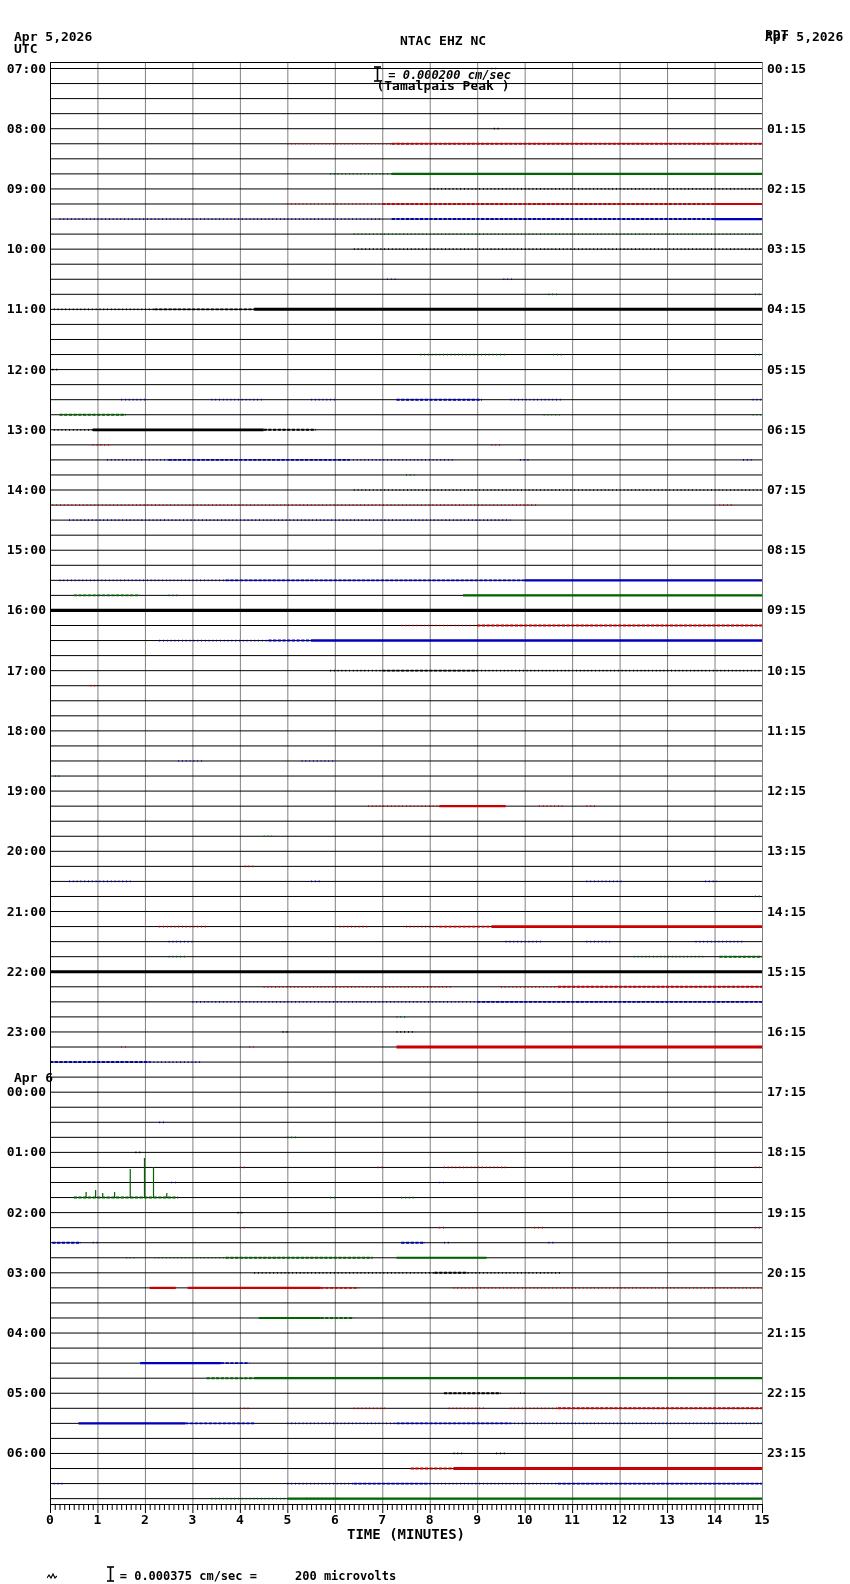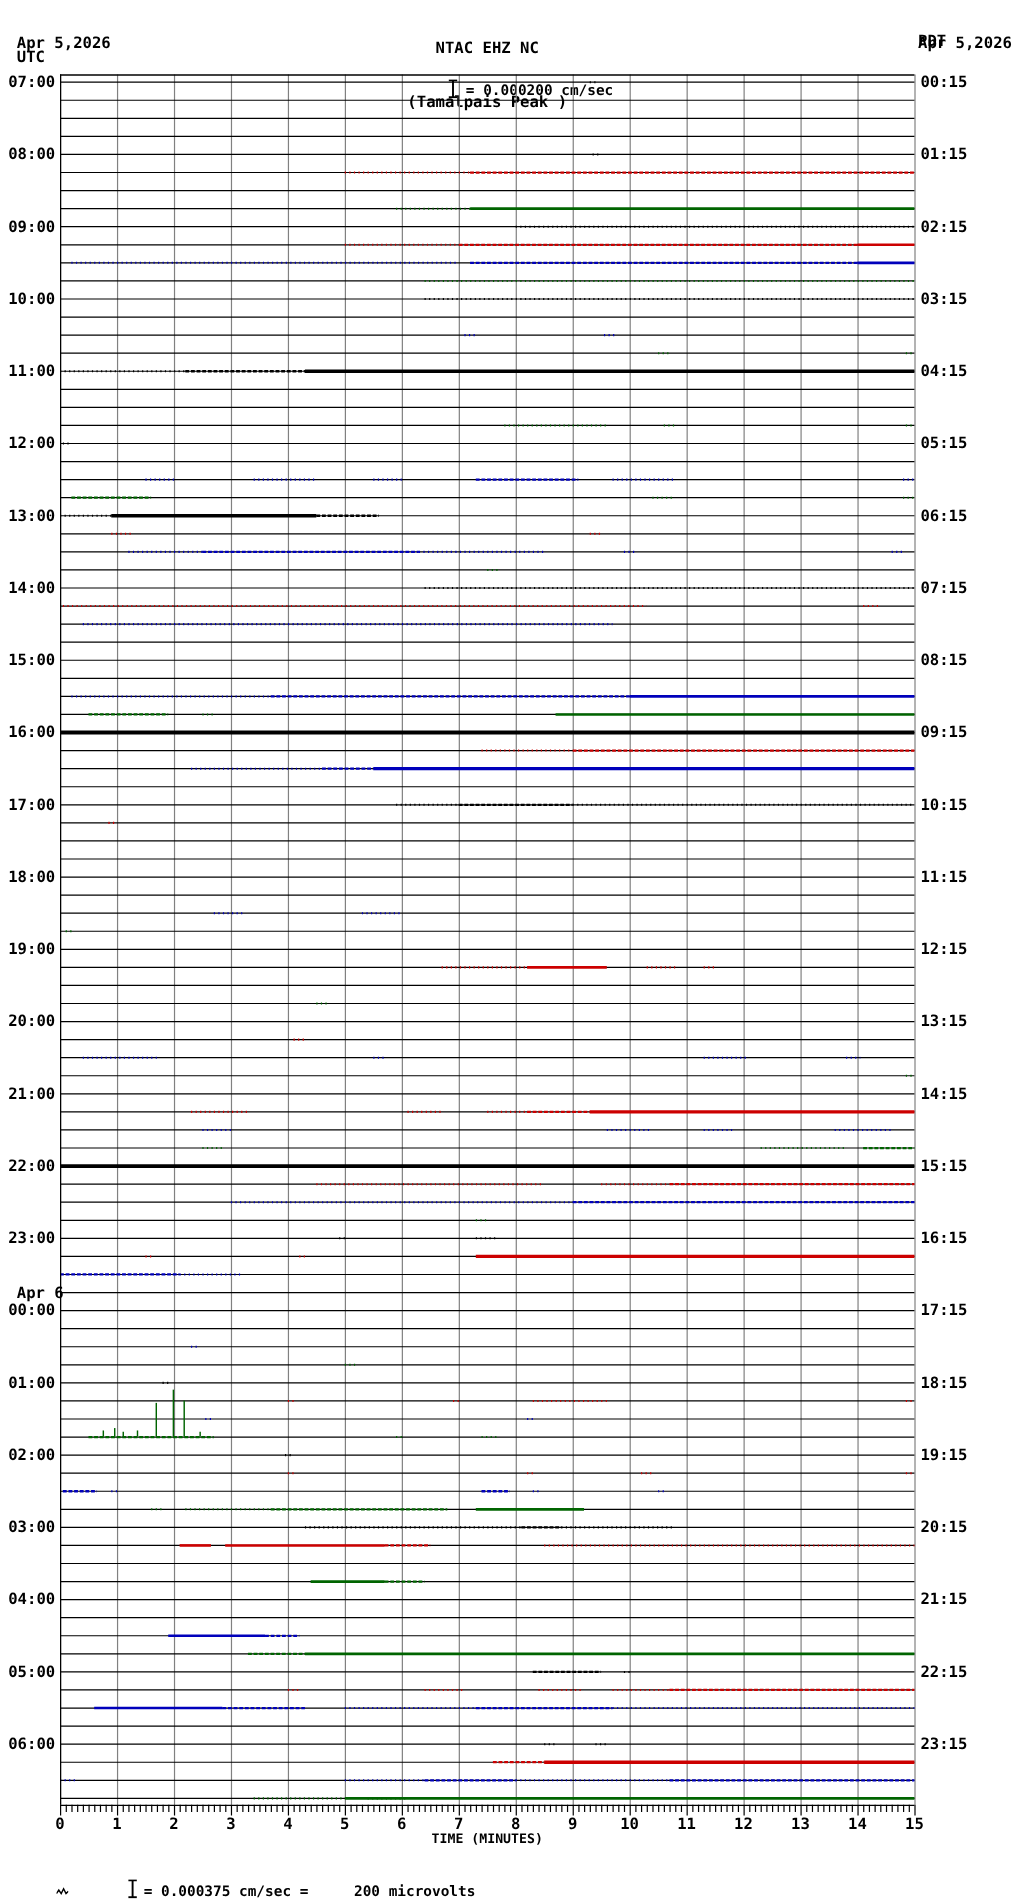--- a/index.html
+++ b/index.html
@@ -1,32 +1,32 @@
 <!DOCTYPE html>
 <html><head>
 <meta charset="utf-8">
 <style>
   html,body{margin:0;padding:0;background:#ffffff;}
   #page{position:relative;width:850px;height:1584px;background:#fff;overflow:hidden;
         font-family:"DejaVu Sans Mono","Liberation Mono",monospace;font-weight:bold;color:#000;}
   .abs{position:absolute;white-space:pre;}
   .t13{font-size:13px;line-height:15px;}
   #titleblock{left:0;width:812px;text-align:center;}
-  #scaleline{left:0;width:812px;top:38px;text-align:center;font-size:12px;}
+  #scaleline{left:0;width:812px;top:38px;text-align:center;font-size:12px;font-style:italic;}
   #scaleline .ib{display:inline-block;vertical-align:middle;margin-right:6px;}
   #plot-svg{position:absolute;left:0;top:0;}
-  #xaxis-label{left:50px;width:712px;top:1526px;text-align:center;font-size:11px;}
+  #xaxis-label{left:50px;width:712px;top:1526px;text-align:center;font-size:14px;}
   #footnote{left:4px;top:1552px;font-size:12px;display:flex;align-items:center;gap:5px;}
 </style>
 </head>
 <body>
 
 <div id="page">
 
-  <div class="abs t13" id="titleblock" style="top:3px;">
+  <div class="abs t13" id="titleblock" style="top:3px;padding-left:37px;">
     <div>NTAC EHZ NC</div>
     <div>(Tamalpais Peak )</div>
   </div>
 
   <div class="abs" id="scaleline">
     <span class="ib">
       <svg width="9" height="16" viewBox="0 0 9 16">
         <line x1="4.5" y1="1" x2="4.5" y2="15" stroke="#000" stroke-width="1.6"></line>
         <line x1="1" y1="1" x2="8" y2="1" stroke="#000" stroke-width="1.6"></line>
         <line x1="1" y1="15" x2="8" y2="15" stroke="#000" stroke-width="1.6"></line>

